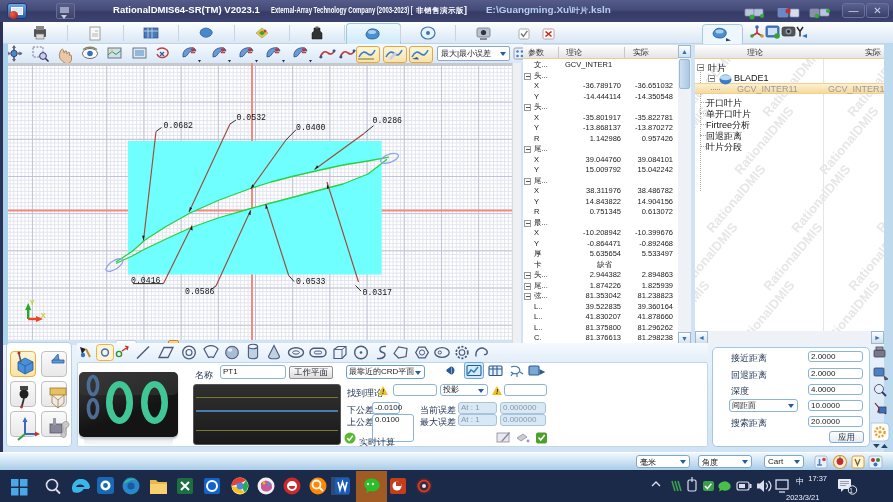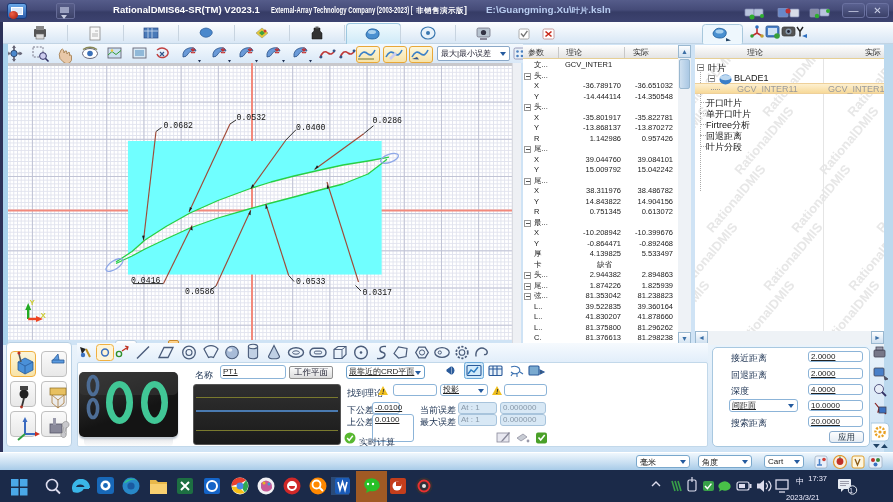--- a/index.html
+++ b/index.html
@@ -53,21 +53,21 @@
 #tree .hdr{left:0;top:0;width:189px;height:14px;background:linear-gradient(#fff,#e4e4e4);
  border-bottom:1px solid #c6c6c6;font-size:8px;color:#333;}
 .wm{position:absolute;color:#e7e7e7;font-size:13px;font-weight:bold;white-space:nowrap;
  transform:rotate(-50deg);}
 #tree .ti{font-size:9px;color:#111;}
 
 #bot{left:3px;top:345px;width:881px;height:107px;
  background:linear-gradient(#eaf3fb,#cfe3f5);}
 .wbox{background:#fff;border:1px solid #b8d0e4;border-radius:4px;}
 .inp{background:#fff;border:1px solid #8cb4d8;border-radius:3px;font-size:8px;color:#222;
- padding:0 2px;line-height:10px;text-decoration:underline;}
+ padding:0 2px;line-height:10px;}
 .dinp{background:#d8e8f5;border:1px solid #a8c4dc;border-radius:3px;font-size:8px;color:#8898a8;
  padding:0 2px;line-height:10px;}
 .lbl{font-size:9px;color:#1a3050;white-space:nowrap;}
 .gb{width:26px;height:26px;border:1px solid #c0c0c0;border-radius:4px;background:linear-gradient(#fafafa,#e8e8e8);}
 .warn{width:0;height:0;border-left:5px solid transparent;border-right:5px solid transparent;border-bottom:9px solid #f0c020;}
 .warn:after{content:"!";position:absolute;left:-1px;top:1.5px;font-size:7px;color:#333;font-weight:bold;}
 
 #status{left:0;top:452px;width:893px;height:18px;
  background:linear-gradient(#f0f7fd 0%,#cae0f2 55%,#a8cbe8 100%);border-top:1px solid #fff;}
 .sdrop{top:2px;height:13px;background:#fff;border:1px solid #7aa8cc;border-radius:3px;
@@ -391,21 +391,21 @@
         <span class="c2">-10.208942</span>
         <span class="c3">-10.399676</span>
       </div>
 <div class="r" style="top:193.5px">
         <span class="c1" style="left:11px">Y</span>
         <span class="c2">-0.864471</span>
         <span class="c3">-0.892468</span>
       </div>
 <div class="r" style="top:204.0px">
         <span class="c1" style="left:11px">厚</span>
-        <span class="c2">4.139825</span>
+        <span class="c2">5.635654</span>
         <span class="c3">5.533497</span>
       </div>
 <div class="r" style="top:214.5px">
         <span class="c1" style="left:11px">卡</span>
         <span class="c2l">缺省</span>
       </div>
 <div class="r" style="top:225.0px">
         <i class="eb" style="top:2px"></i>
         <span class="c1" style="left:11px">头...</span>
         <span class="c2">2.944382</span>

